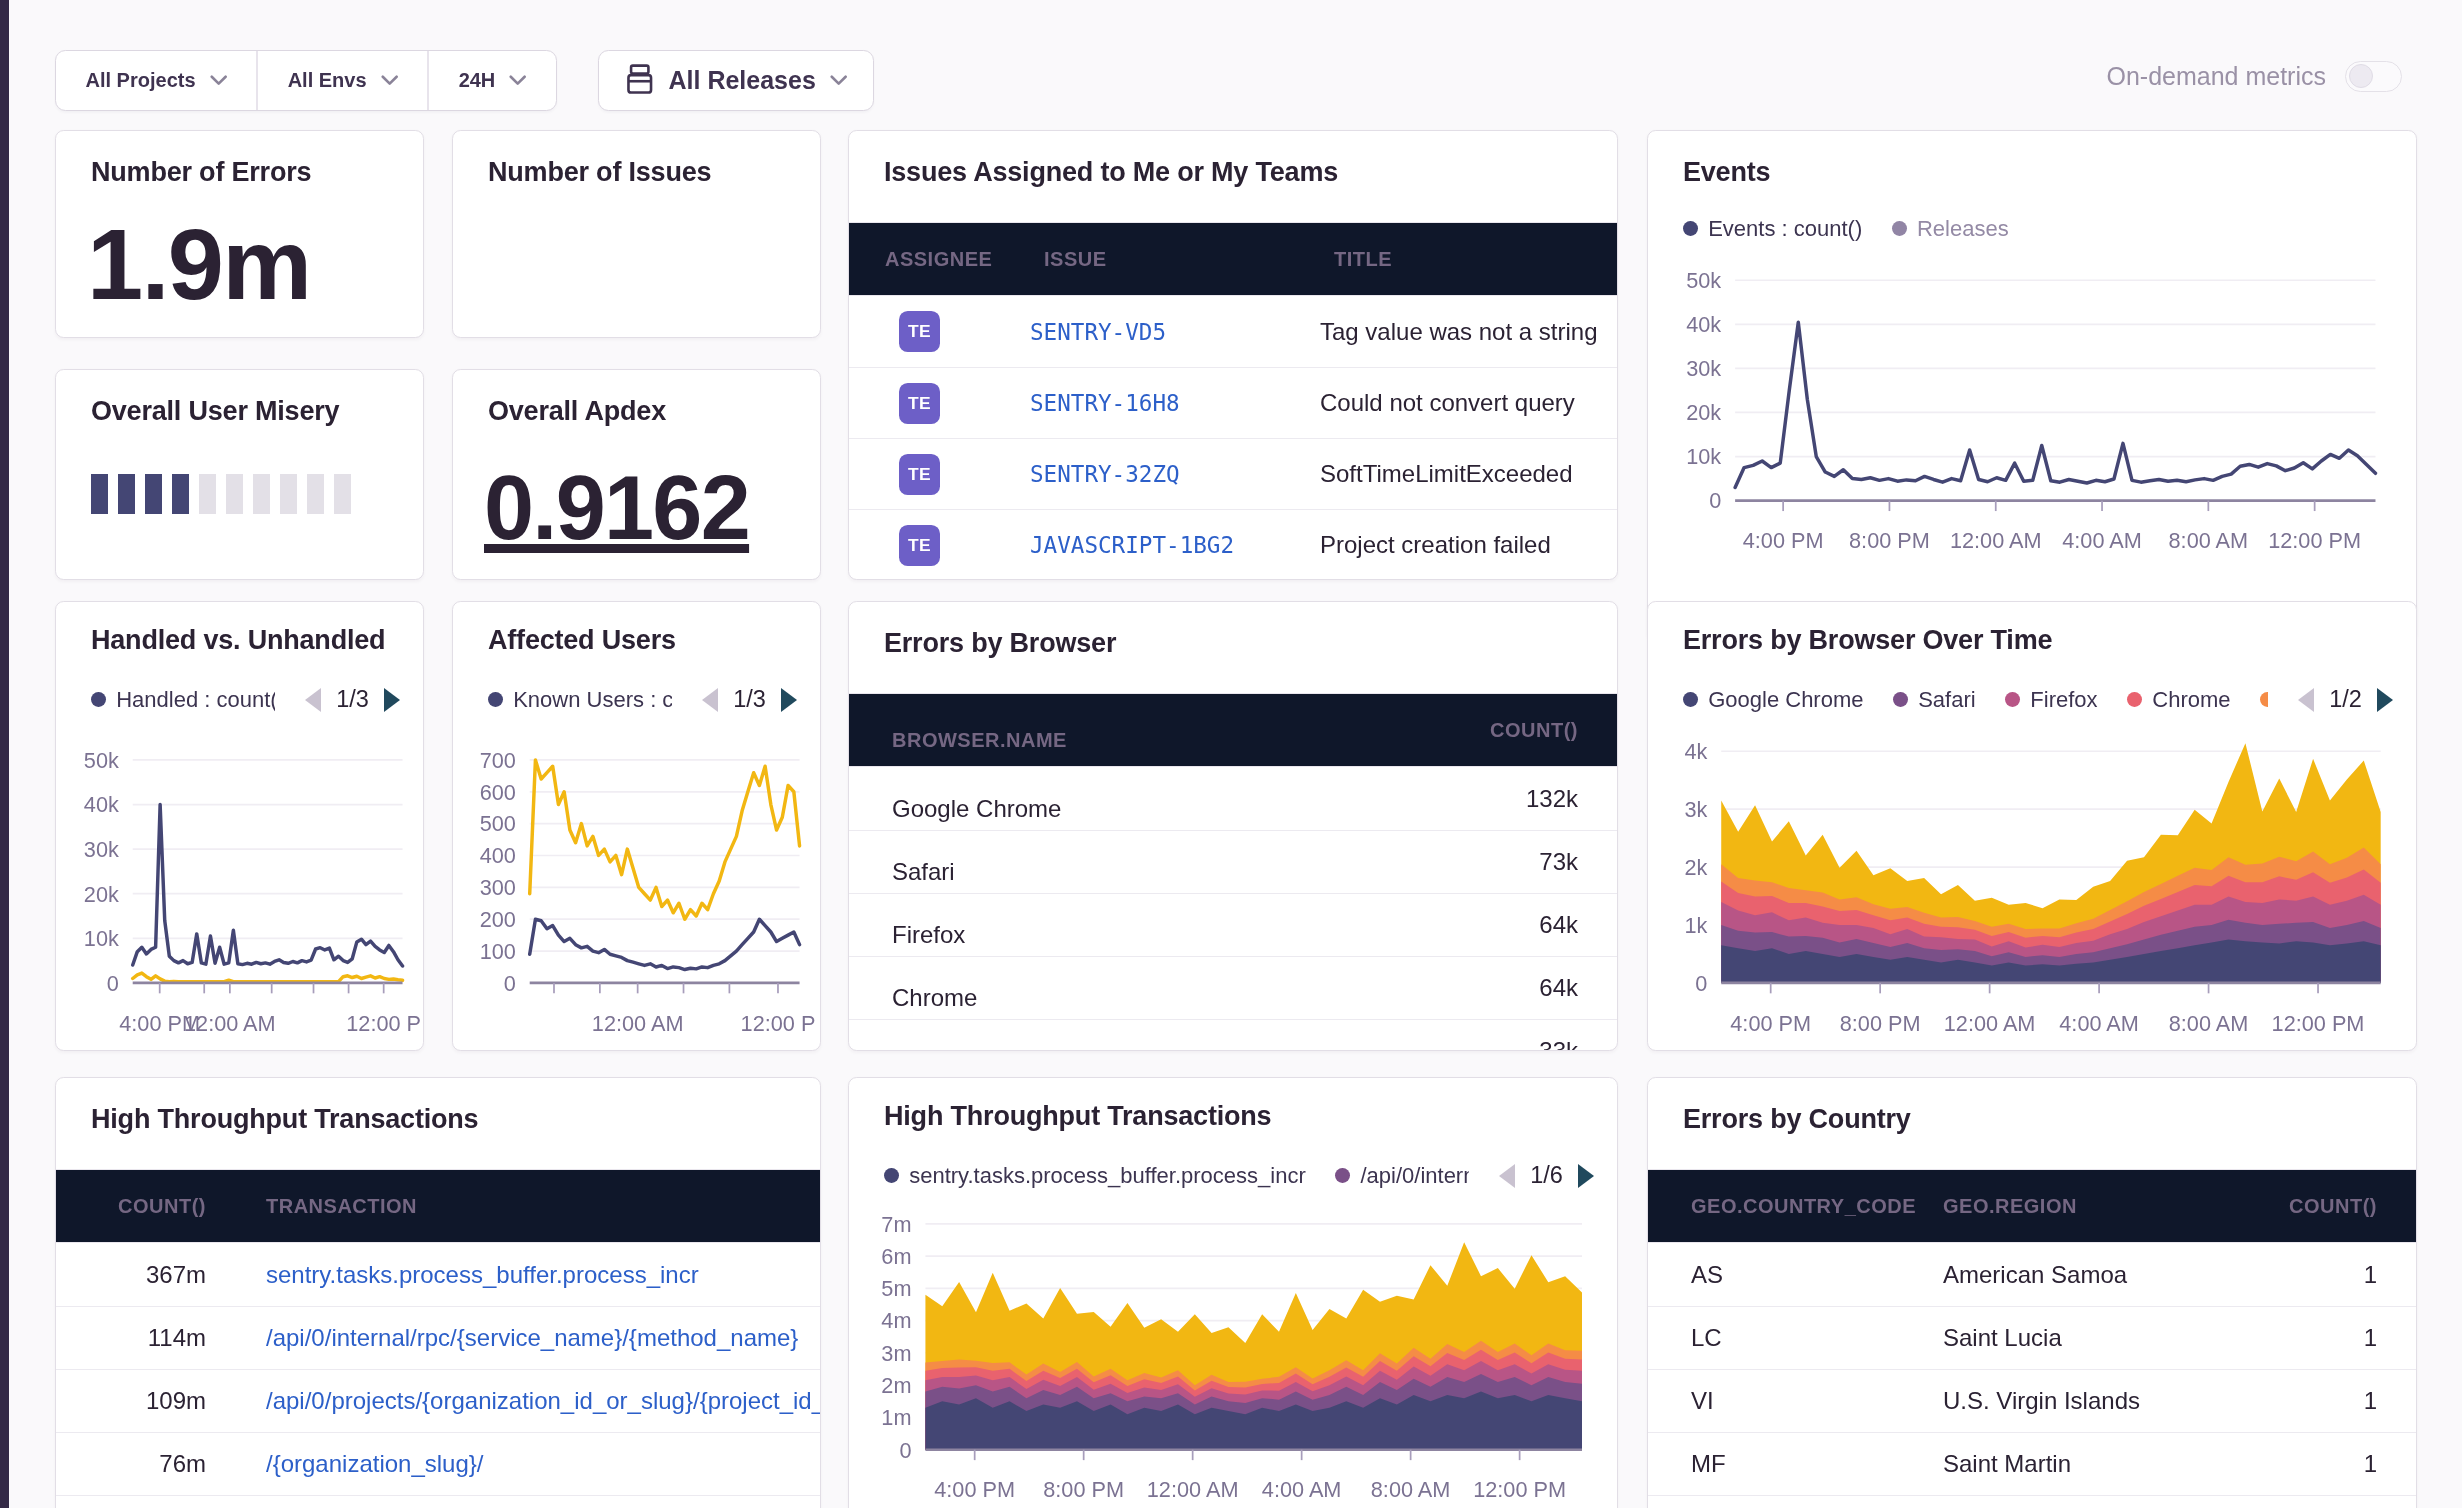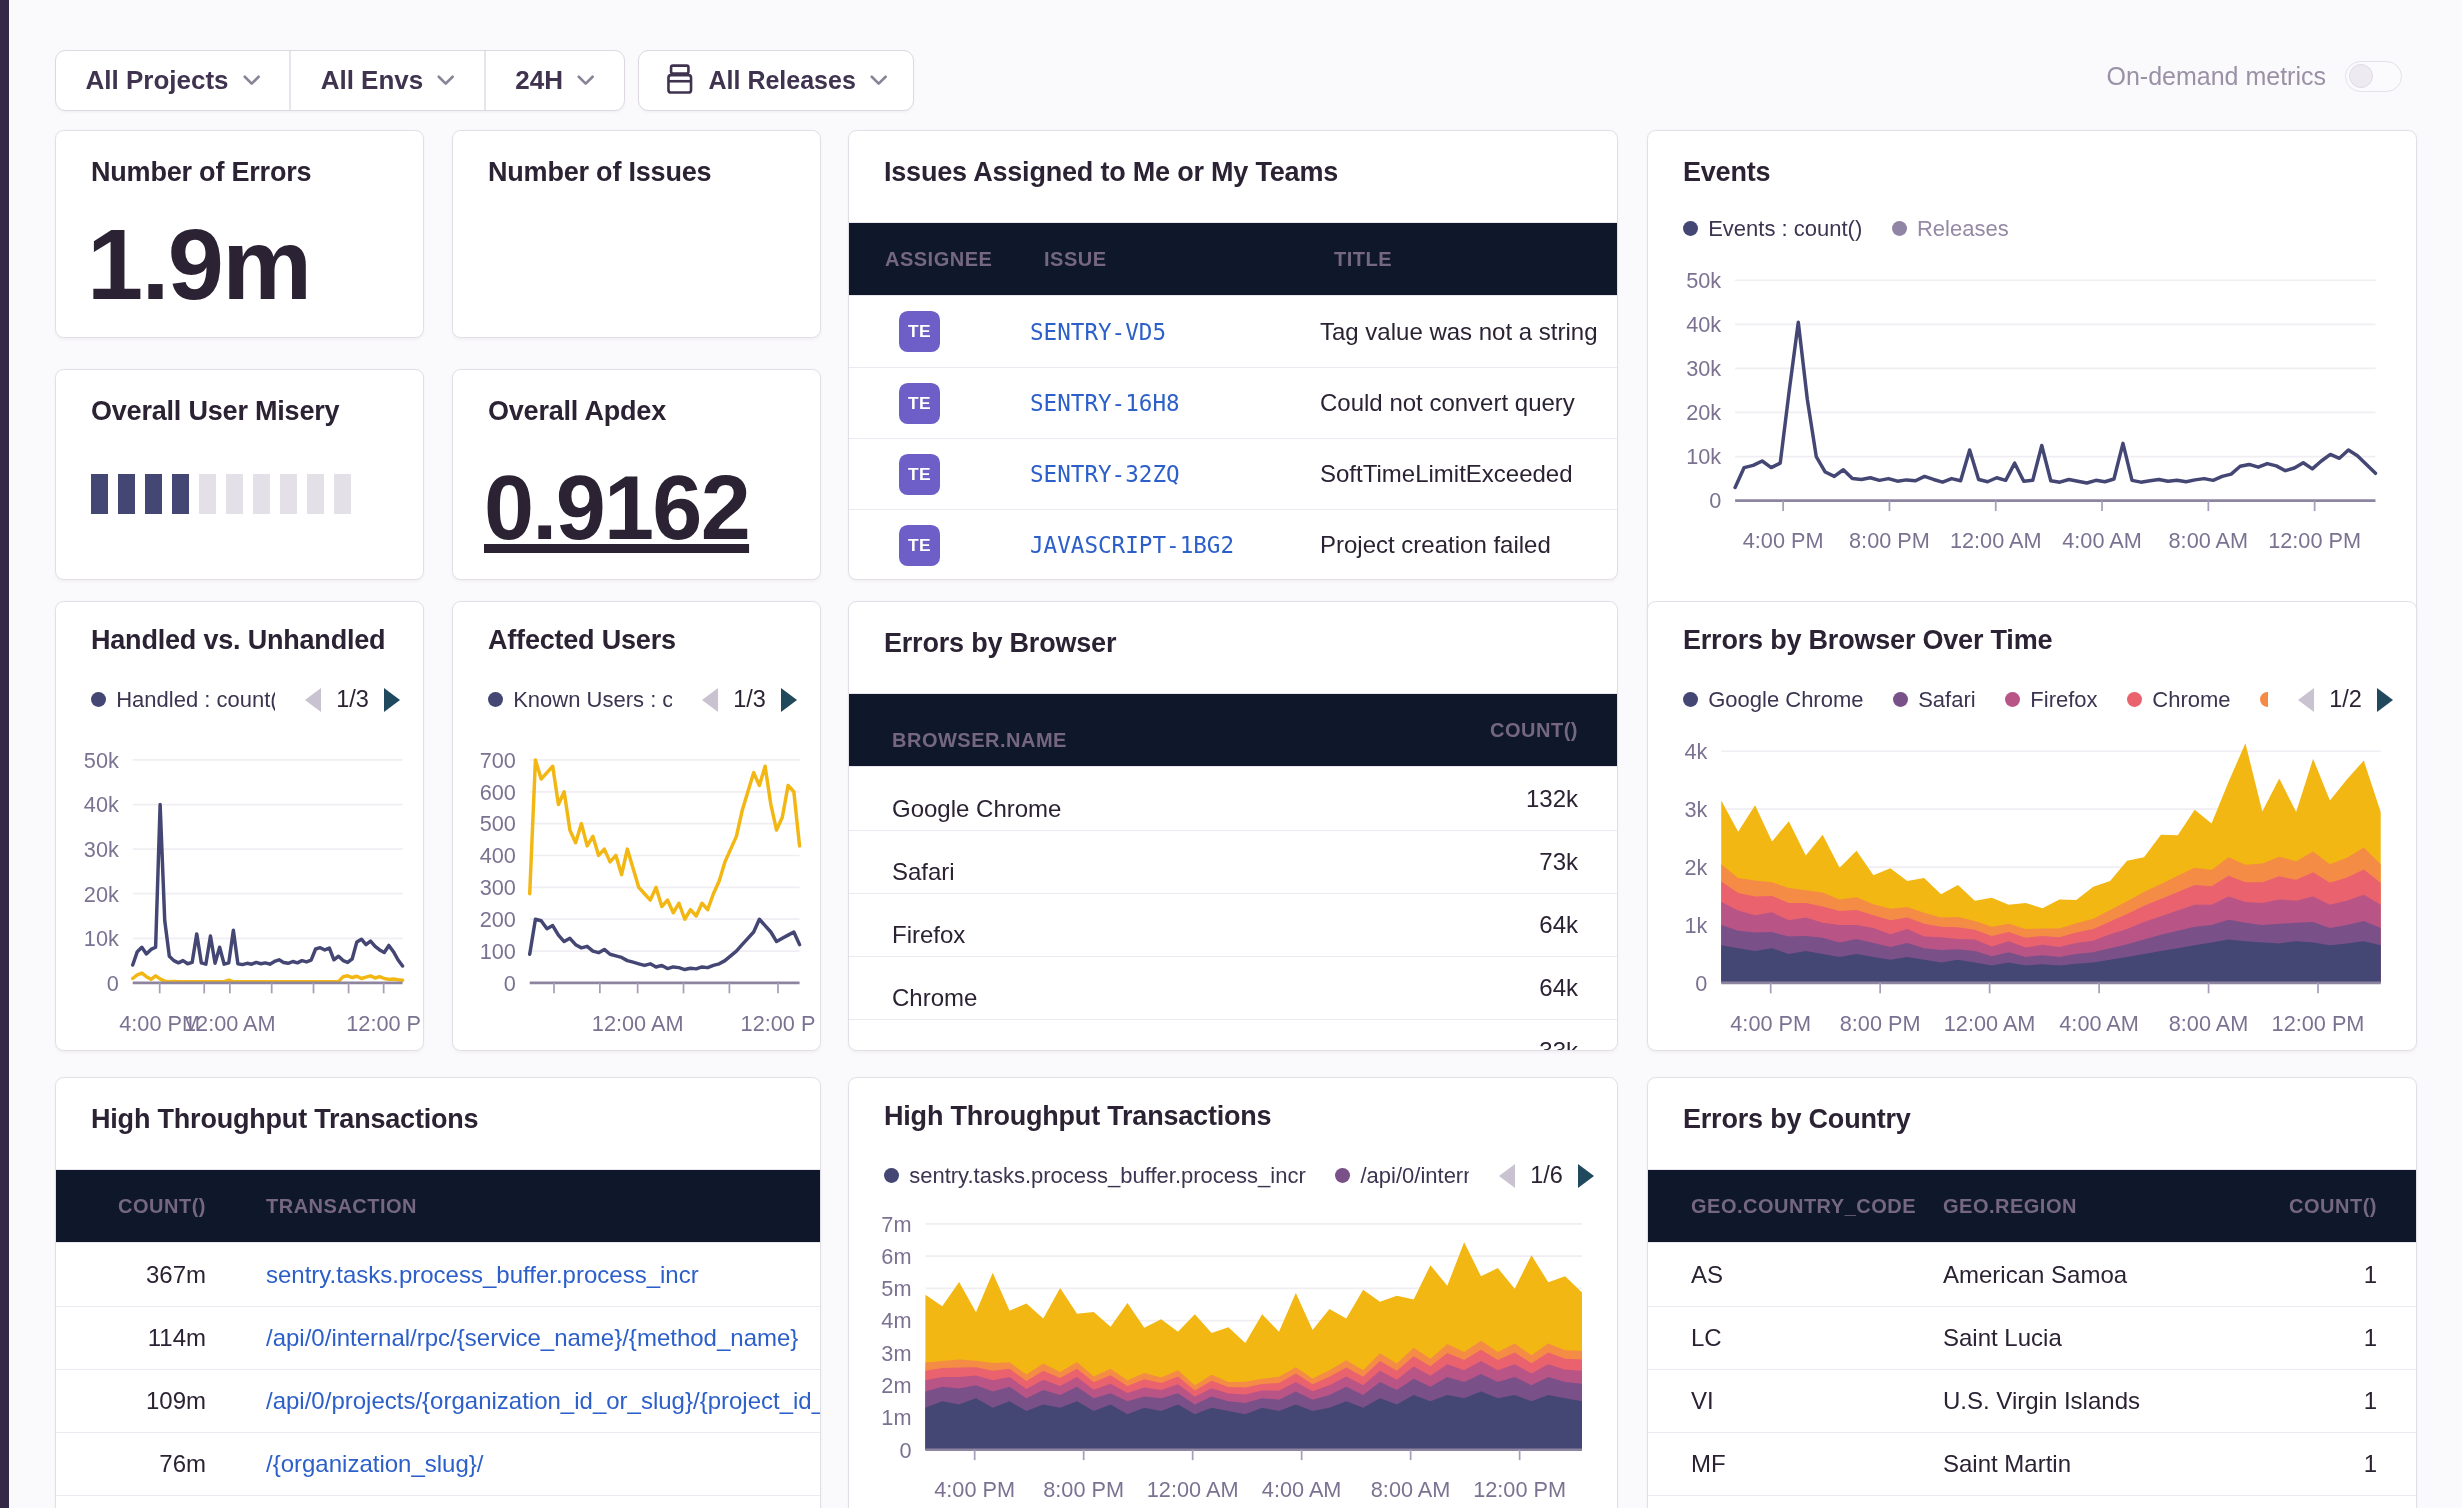--- a/index.html
+++ b/index.html
@@ -13,25 +13,25 @@
   .left-rail { position:absolute; left:0; top:0; width:8.7px; height:1509px; background:#332946; }
 
   
   .pill {
     position:absolute; top:50px; height:61px; background:#fff;
     border:1.7px solid #dcd7e1; border-radius:10.4px;
     display:flex; align-items:center;
     box-shadow:0 1.7px 2.6px rgba(43,34,51,.03);
   }
   .pill-filters { left:55px; }
-  .pill-release { left:598px; padding:0 26px; gap:14px;margin-left:40px; }
+  .pill-release { left:598px; padding:0 26px; gap:14px; }
   .fbtn {
     display:flex; align-items:center; gap:14px; height:100%;
     padding:0 29.5px; background:none; border:none; cursor:pointer;
-    font-family:inherit; font-size:26px; font-weight:700; color:#3f3350;
+    font-family:inherit; font-size:20px; font-weight:700; color:#3f3350;
   }
   .fdivider { width:1.7px; height:100%; background:#e8e4ec; }
   .chev { width:17.4px; height:10.4px; display:inline-block; }
   .chev svg { display:block; }
   .rel-label { font-size:25px; font-weight:700; color:#3f3350; }
   .ondemand {
     position:absolute; top:61px; right:60px; display:flex; align-items:center; gap:19px;
   }
   .ondemand-label { font-size:25px; color:#9a91a6; }
   .toggle {

